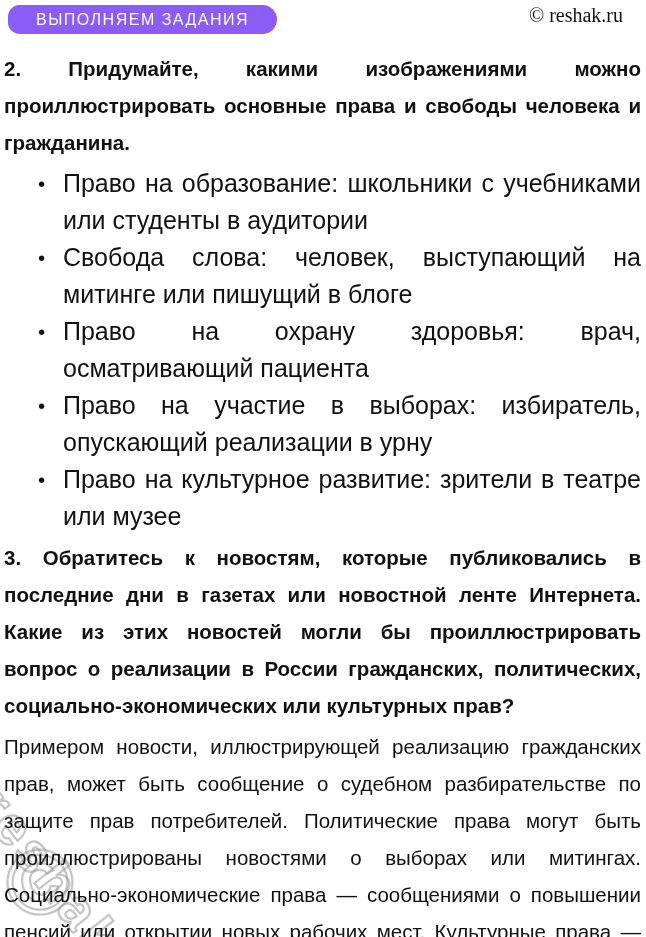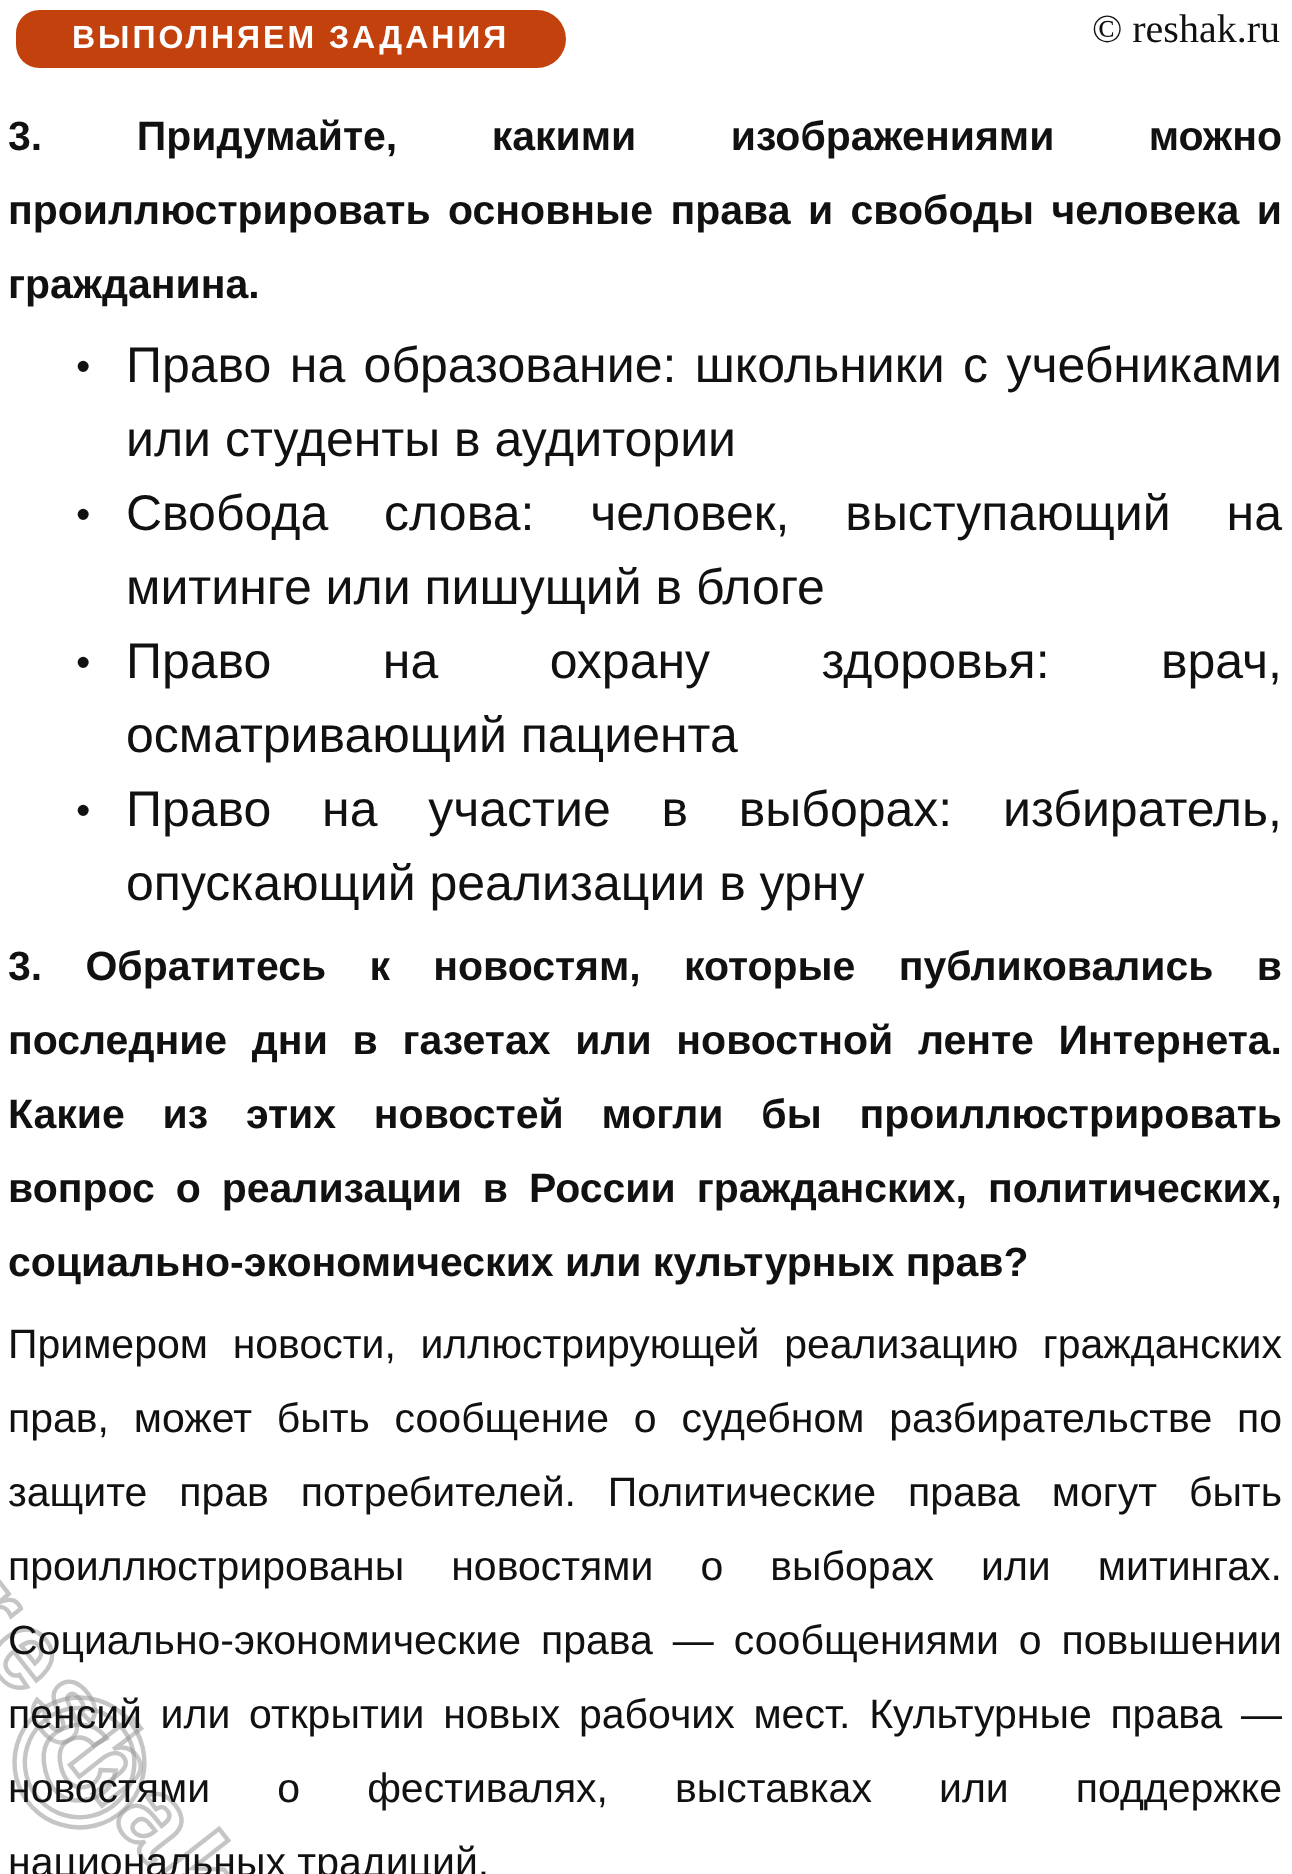--- a/index.html
+++ b/index.html
@@ -17,39 +17,39 @@
   }
 
   
   .header {
     display: flex;
     justify-content: space-between;
     align-items: flex-start;
     height: 42px;
   }
   .badge {
-    background: #c2410c;
+    background: #8b5cf6;
     color: #ffffff;
-    font-weight: 700;
+    font-weight: 400;
     font-size: 16px;
     letter-spacing: 1.5px;
     line-height: 29px;
     height: 29px;
     padding: 0 28px;
     border-radius: 12px 15px 15px 12px;
     margin-left: 4px;
     margin-top: 2px;
     white-space: nowrap;
   }
   .copyright {
     font-family: "Liberation Serif", serif;
     font-size: 20px;
     line-height: 24px;
     color: #111;
-    margin-right: 1px;
+    margin-right: 18px;
   }
 
   
   .content { position: relative; z-index: 1; }
 
   p.question {
     font-weight: 700;
     font-size: 20.5px;
     line-height: 37px;
     text-align: justify;
@@ -120,27 +120,28 @@
 
   <div class="content">
 
     <div class="header">
       <div class="badge">
         <span>ВЫПОЛНЯЕМ ЗАДАНИЯ</span>
       </div>
       <div class="copyright">© reshak.ru</div>
     </div>
 
-    <p class="question q1">3. Придумайте, какими изображениями можно проиллюстрировать основные права и свободы человека и гражданина.</p>
+    <p class="question q1">2. Придумайте, какими изображениями можно проиллюстрировать основные права и свободы человека и гражданина.</p>
 
     <ul class="bullets">
       <li>Право на образование: школьники с учебниками или студенты в аудитории</li>
       <li>Свобода слова: человек, выступающий на митинге или пишущий в блоге</li>
       <li>Право на охрану здоровья: врач, осматривающий пациента</li>
       <li>Право на участие в выборах: избиратель, опускающий реализации в урну</li>
+      <li>Право на культурное развитие: зрители в театре или музее</li>
     </ul>
 
     <p class="question">3. Обратитесь к новостям, которые публиковались в последние дни в газетах или новостной ленте Интернета. Какие из этих новостей могли бы проиллюстрировать вопрос о реализации в России гражданских, политических, социально-экономических или культурных прав?</p>
 
     <p class="answer">Примером новости, иллюстрирующей реализацию гражданских прав, может быть сообщение о судебном разбирательстве по защите прав потребителей. Политические права могут быть проиллюстрированы новостями о выборах или митингах. Социально-экономические права — сообщениями о повышении пенсий или открытии новых рабочих мест. Культурные права — новостями о фестивалях, выставках или поддержке национальных традиций.</p>
 
   </div>
 </div>
 
 </body></html>

